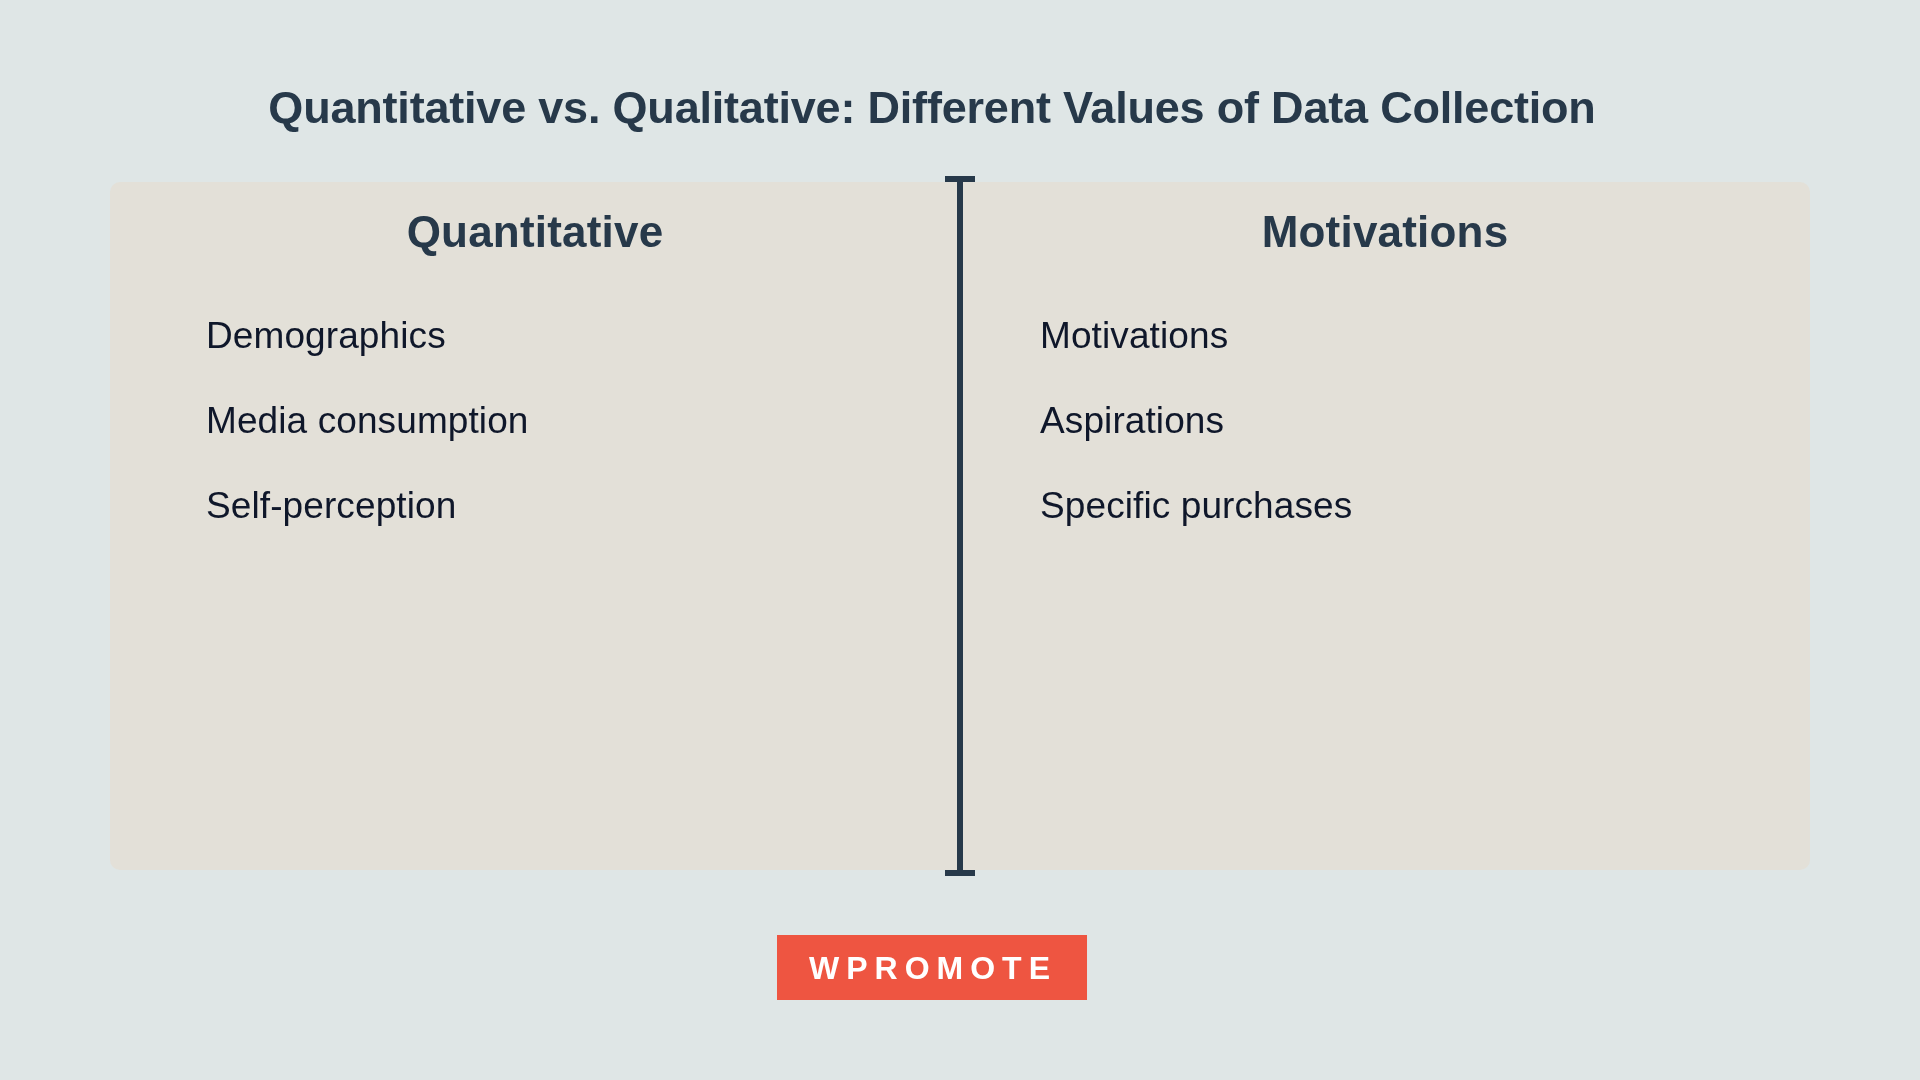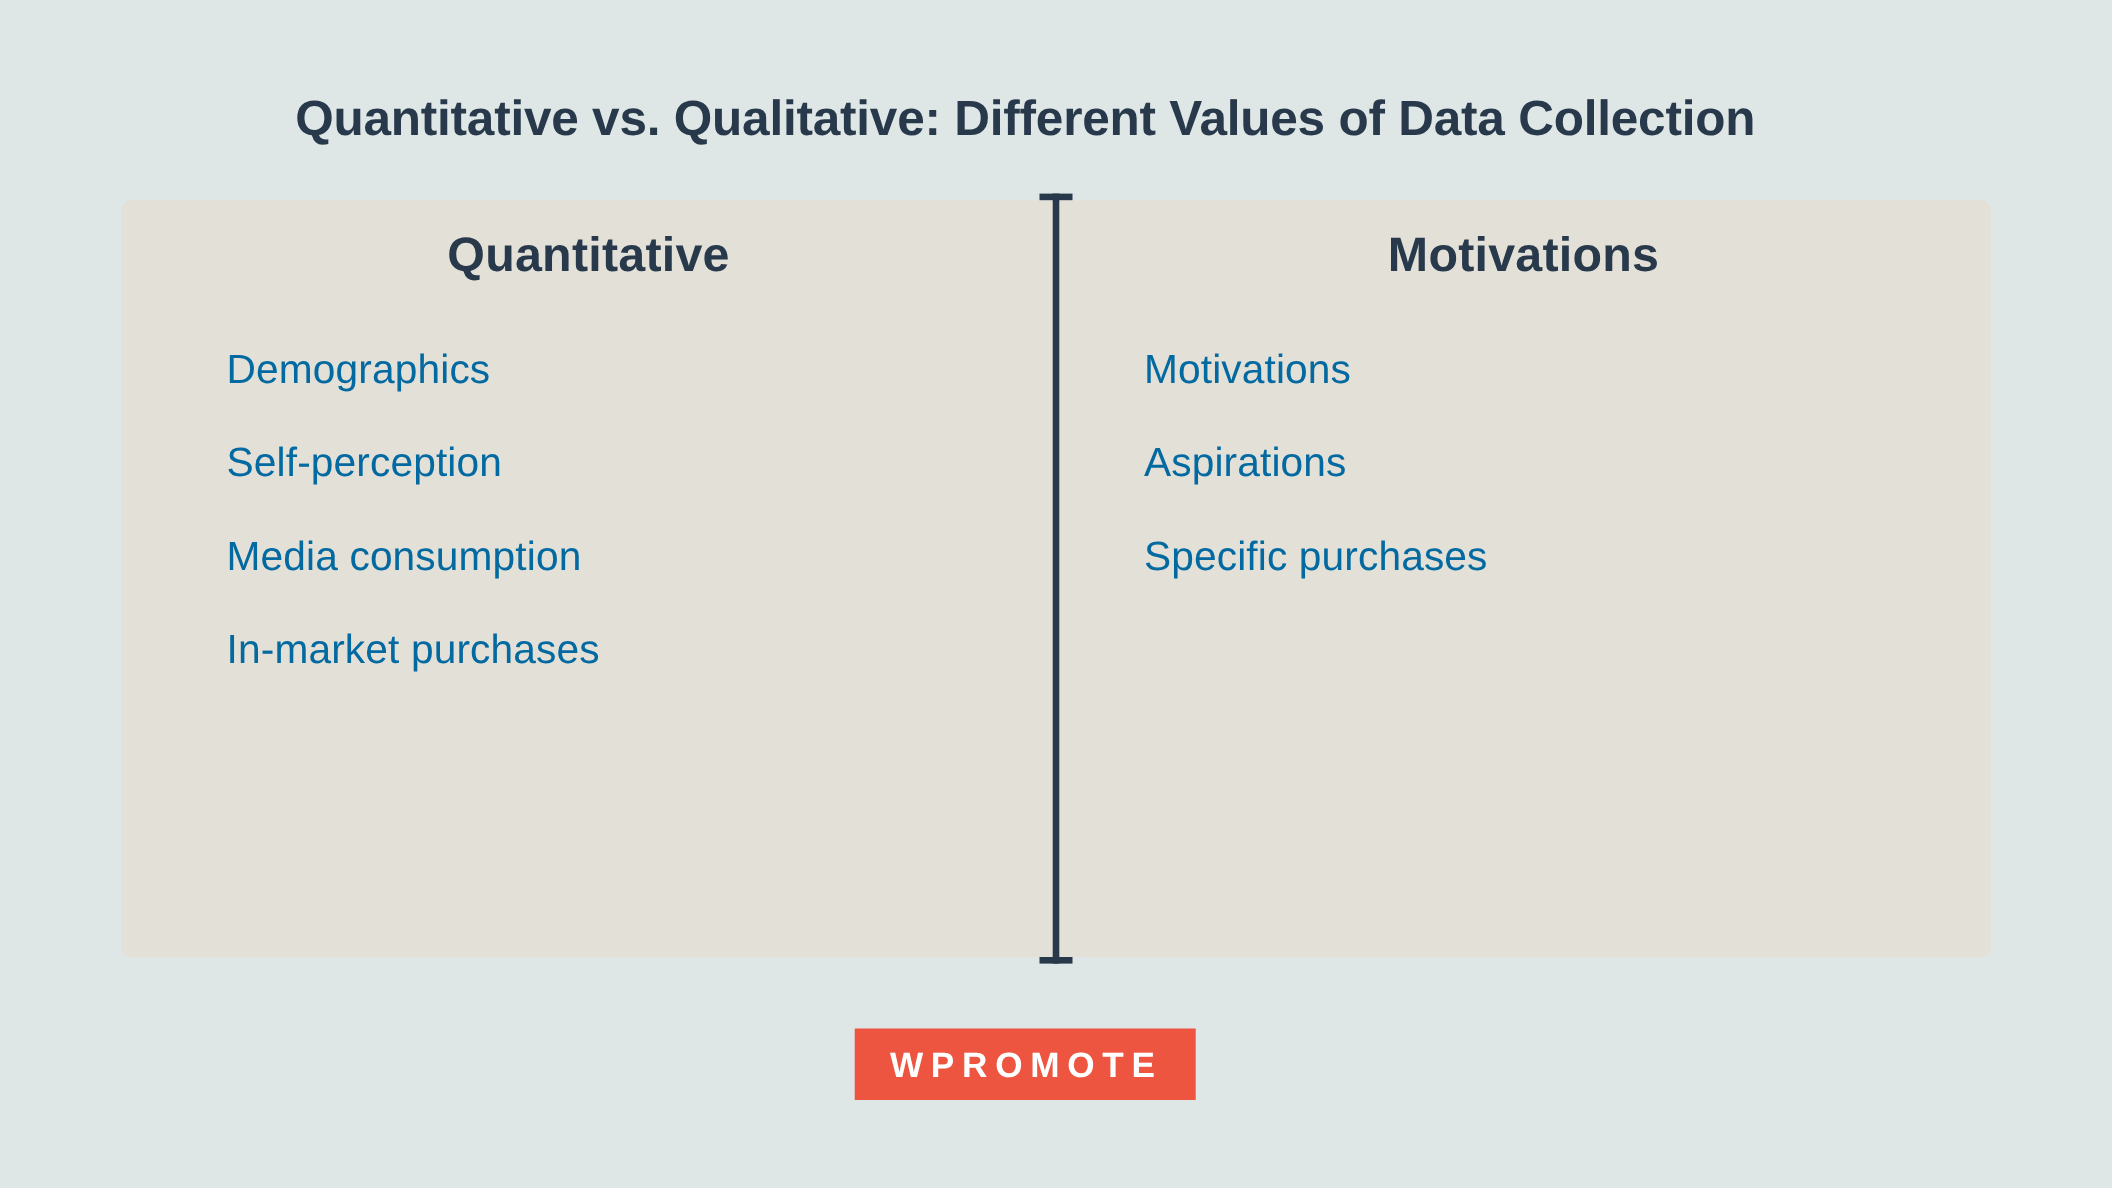--- a/index.html
+++ b/index.html
@@ -78,21 +78,21 @@
 
   .column-list {
     list-style: none;
     margin: 58px 0 0 0;
     padding: 0;
   }
 
   .column-list li {
     font-size: 37px;
     font-weight: 300;
-    color: #0369a1;
+    color: #0f172a;
     line-height: 1.0;
     padding: 0;
     margin: 16px 0 48px 0;
     letter-spacing: 0.1px;
     font-family: "Liberation Sans", sans-serif;
   }
 
   .col-left .column-list li { padding-left: 96px; }
   .col-right .column-list li { padding-left: 80px; }
 
@@ -150,23 +150,22 @@
 
   <h1 class="slide-title">Quantitative vs. Qualitative: Different Values of Data Collection</h1>
 
   <div class="panel">
     <div class="columns">
 
       <div class="column col-left">
         <h2 class="column-title">Quantitative</h2>
         <ul class="column-list">
           <li>Demographics</li>
+          <li>Media consumption</li>
           <li>Self-perception</li>
-          <li>Media consumption</li>
-          <li>In-market purchases</li>
         </ul>
       </div>
 
       <div class="column col-right">
         <h2 class="column-title">Motivations</h2>
         <ul class="column-list">
           <li>Motivations</li>
           <li>Aspirations</li>
           <li>Specific purchases</li>
         </ul>

